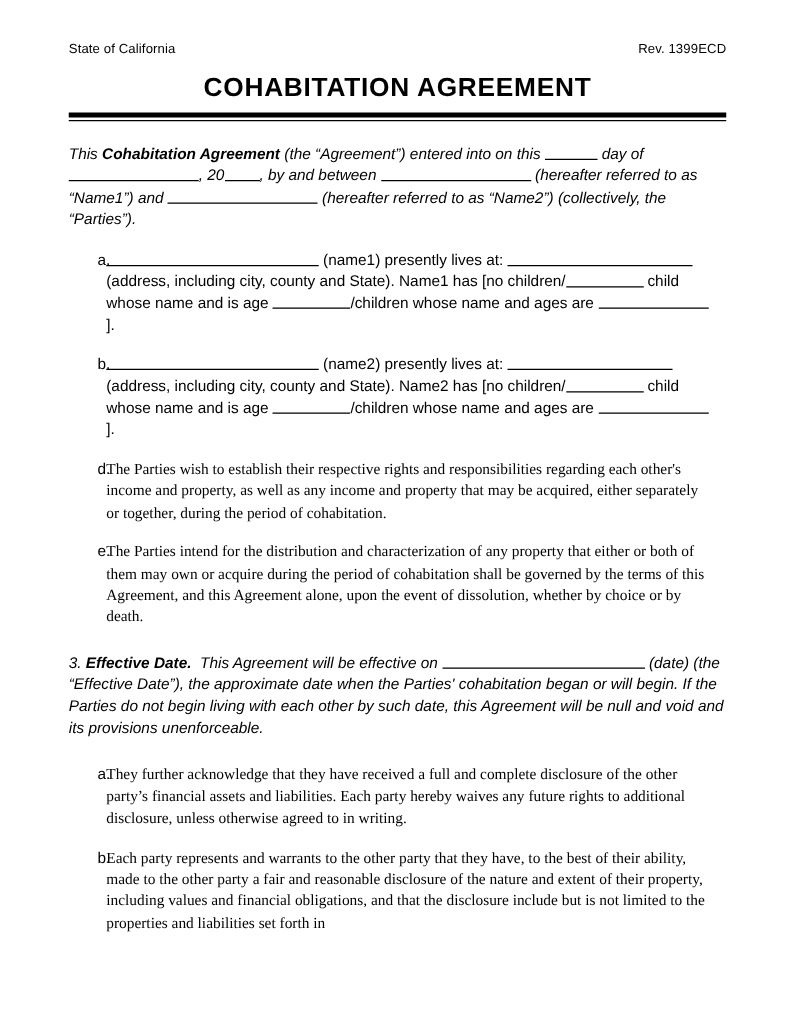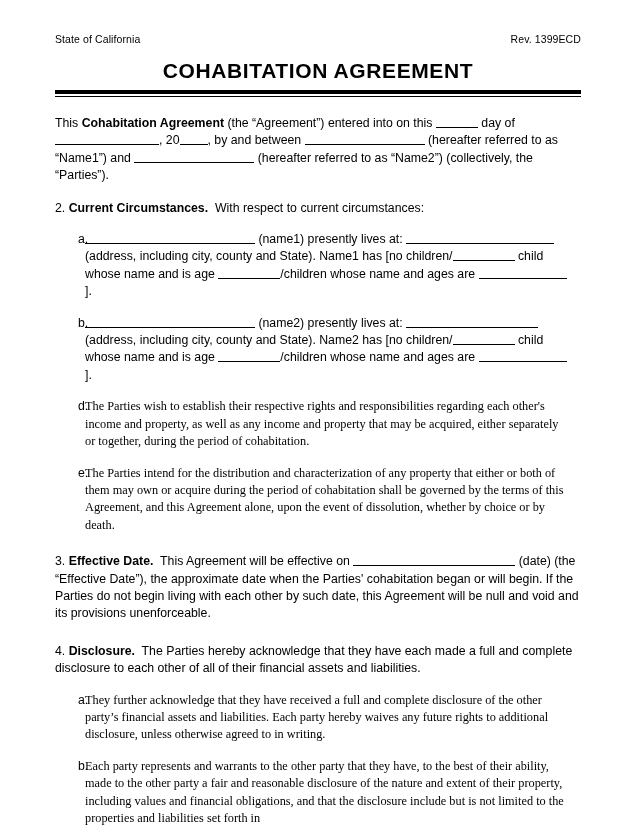--- a/index.html
+++ b/index.html
@@ -59,20 +59,21 @@
     font-size: 0;
     line-height: 0;
   }
 
   
   .para {
     font-size: 12.3px;
     line-height: 17.4px;
     text-align: left;
     margin: 0 0 15px 0;
+    font-style: italic;
   }
   .para.tight { margin-bottom: 14px; }
 
   .list {
     margin: 0 0 14px 0;
     padding: 0;
   }
   .item {
     display: flex;
     margin: 0 0 14px 0;
@@ -128,21 +129,20 @@
   <div class="doc-title">COHABITATION AGREEMENT</div>
 
   <div class="rule-group">
     <div class="rule-thick"></div>
     <div class="rule-thin"></div>
   </div>
 
   <p class="para"><span>This </span><b>Cohabitation Agreement</b><span> (the “Agreement”) entered into on this </span><span class="blank w-sm"></span><span> day of </span><span class="blank w-xl"></span><span>, 20</span><span class="blank w-year"></span><span>, by and between </span><span class="blank w-xxl"></span><span> (hereafter referred to as “Name1”) and </span><span class="blank w-xxl"></span><span> (hereafter referred to as “Name2”) (collectively, the “Parties”).</span></p>
 
 
-  <p class="para tight"><span>2.</span> <b>Current Circumstances.</b>&nbsp; <span>With respect to current circumstances:</span></p>
 
   <div class="list">
 
     <div class="item">
       <span class="item-marker">a.</span>
       <span class="item-body"><span class="blank w-name"></span><span> (name1) presently lives at: </span><span class="blank w-addr"></span><span> (address, including city, county and State). Name1 has [no children/</span><span class="blank w-md"></span><span> child whose name and is age </span><span class="blank w-md"></span><span>/children whose name and ages are </span><span class="blank w-lg"></span><span>].</span></span>
     </div>
 
     <div class="item">
       <span class="item-marker">b.</span>
@@ -160,21 +160,20 @@
     </div>
 
   </div>
 
   <div class="sec-gap"></div>
 
   <p class="para"><span>3.</span> <b>Effective Date.</b>&nbsp; <span>This Agreement will be effective on </span><span class="blank w-date"></span><span> (date) (the “Effective Date”), the approximate date when the Parties' cohabitation began or will begin. If the Parties do not begin living with each other by such date, this Agreement will be null and void and its provisions unenforceable.</span></p>
 
   <div class="sec-gap"></div>
 
-  <p class="para tight"><span>4.</span> <b>Disclosure.</b>&nbsp; <span>The Parties hereby acknowledge that they have each made a full and complete disclosure to each other of all of their financial assets and liabilities.</span></p>
 
   <div class="list">
 
     <div class="item">
       <span class="item-marker">a.</span>
       <span class="item-body narrow">They further acknowledge that they have received a full and complete disclosure of the other party’s financial assets and liabilities. Each party hereby waives any future rights to additional disclosure, unless otherwise agreed to in writing.</span>
     </div>
 
     <div class="item">
       <span class="item-marker">b.</span>

